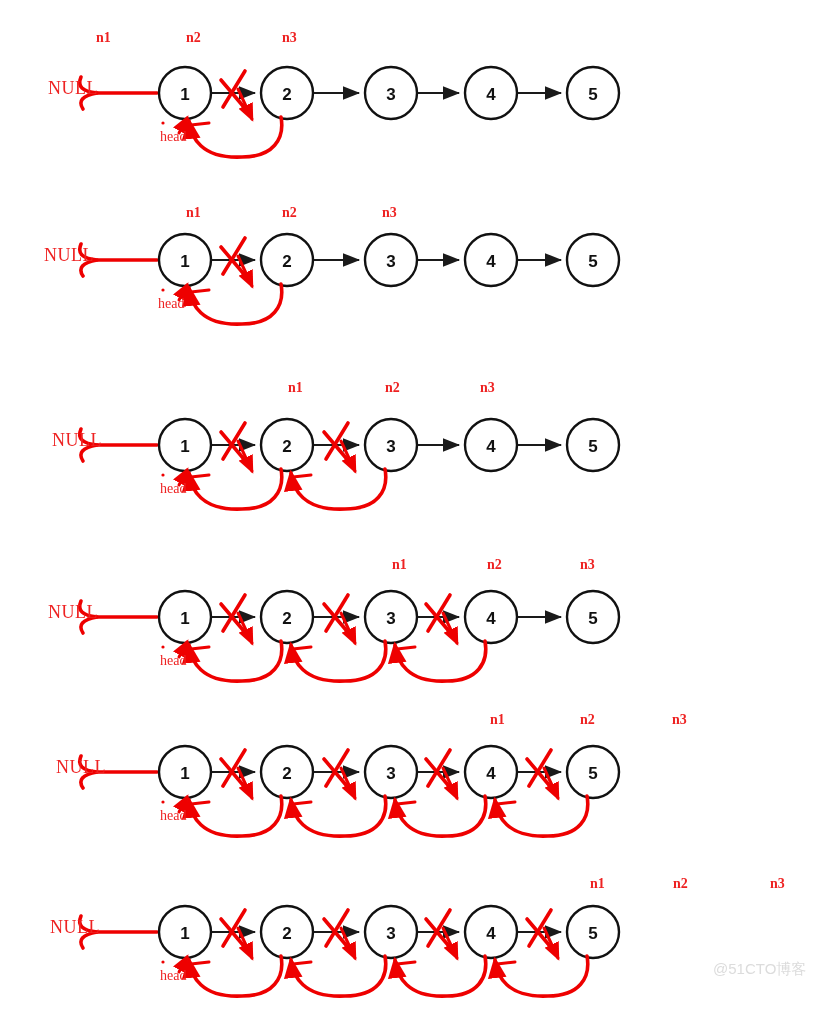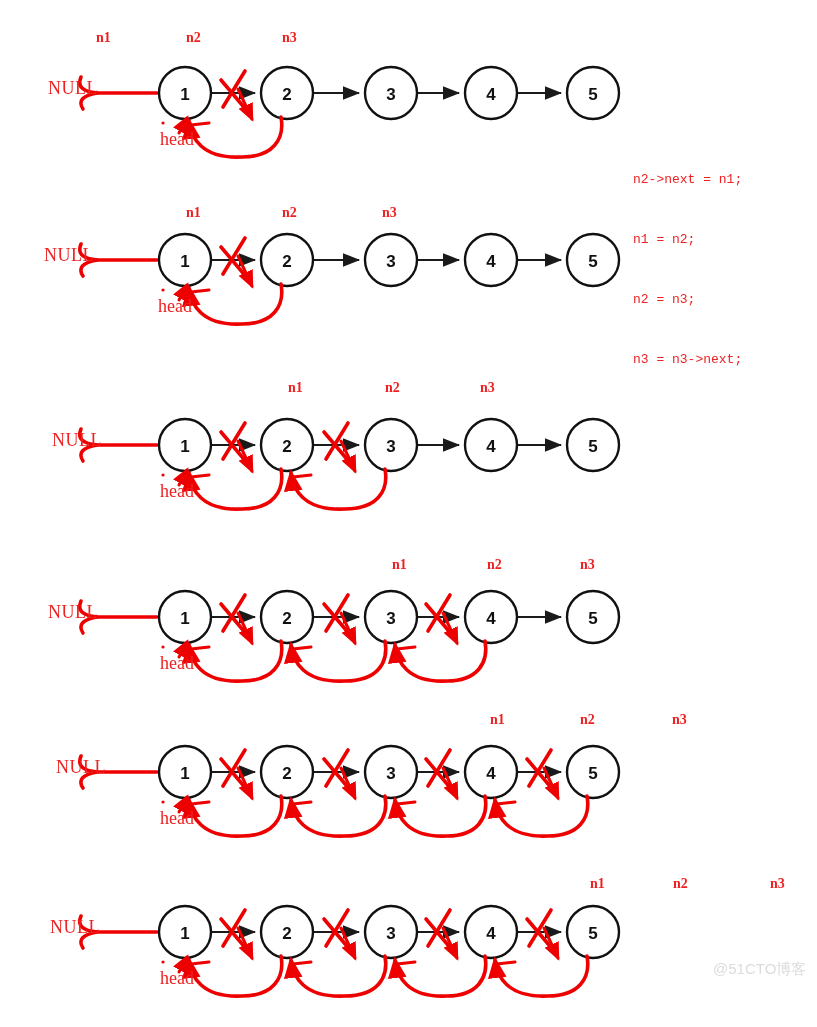--- a/index.html
+++ b/index.html
@@ -77,21 +77,21 @@
     font-family: "Liberation Serif", serif;
     font-weight: bold;
     font-size: 14px;
     white-space: nowrap;
     user-select: none;
   }
   .head-label {
     position: absolute;
     color: #ee2222;
     font-family: "Liberation Serif", serif;
-    font-size: 18px;
+    font-size: 14px;
     white-space: nowrap;
     user-select: none;
   }
   .code-block {
     position: absolute;
     color: #ee2222;
     font-family: "Liberation Mono", monospace;
     font-size: 13px;
     line-height: 20px;
     white-space: pre;
@@ -385,21 +385,15 @@
       <div class="ptr-label" style="left: 487px; top: 557px;">n2</div>
       <div class="ptr-label" style="left: 580px; top: 557px;">n3</div>
       <div class="ptr-label" style="left: 490px; top: 712px;">n1</div>
       <div class="ptr-label" style="left: 580px; top: 712px;">n2</div>
       <div class="ptr-label" style="left: 672px; top: 712px;">n3</div>
       <div class="ptr-label" style="left: 590px; top: 876px;">n1</div>
       <div class="ptr-label" style="left: 673px; top: 876px;">n2</div>
       <div class="ptr-label" style="left: 770px; top: 876px;">n3</div>
     </div>
 
-  <div class="code-block" style="left:633px; top:130px;">
-    <span class="code-line">n2-&gt;next = n1;</span>
-    <span class="code-line">n1 = n2;</span>
-    <span class="code-line">n2 = n3;</span>
-    <span class="code-line">n3 = n3-&gt;next;</span>
-  </div>
 
   <div class="watermark" style="left:713px; top:960px;">@51CTO博客</div>
 </div>
 
 </body></html>

